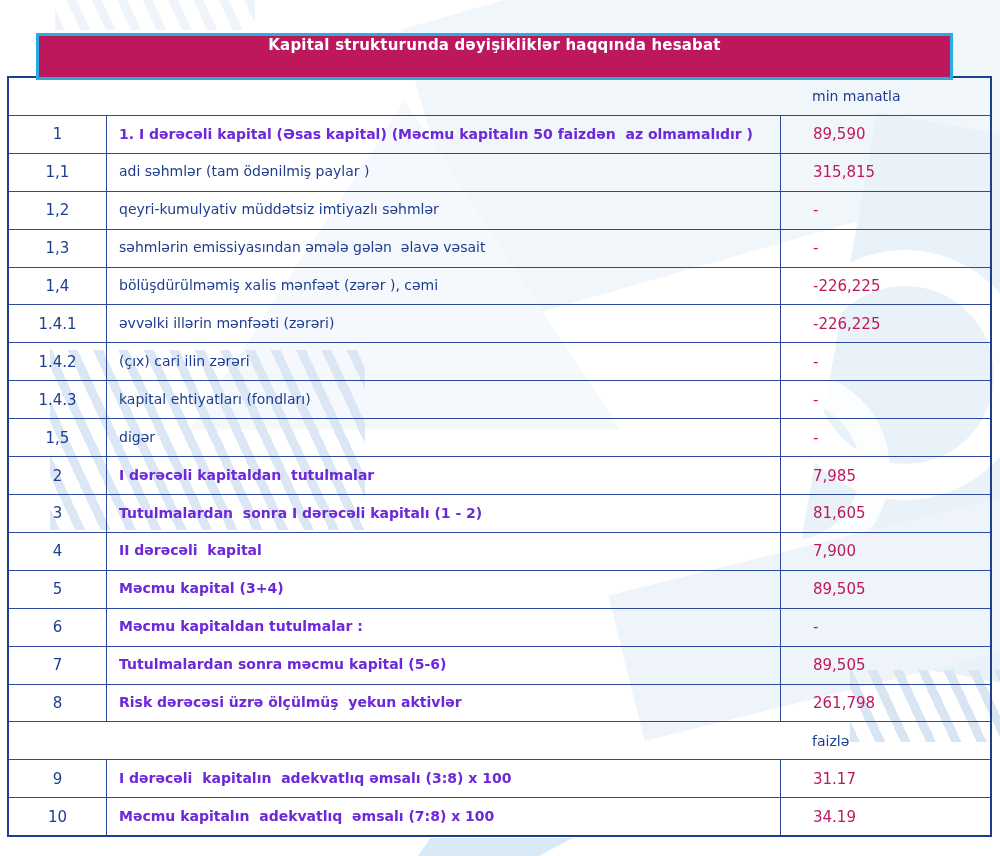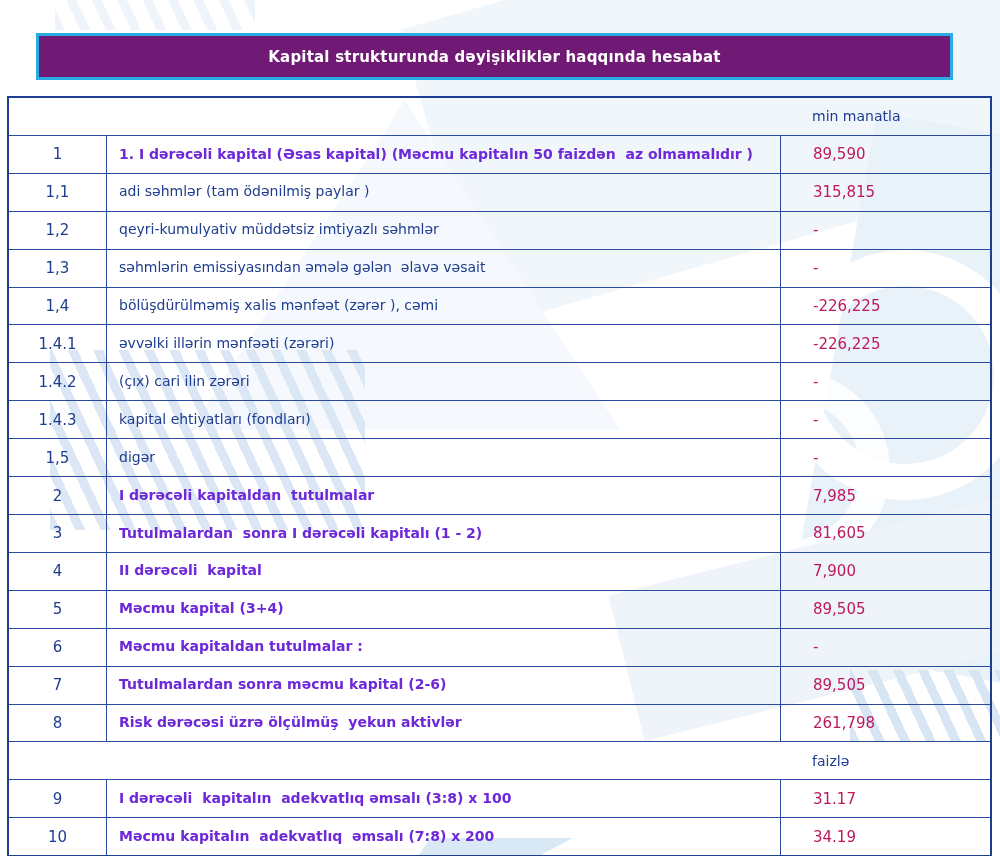--- a/index.html
+++ b/index.html
@@ -23,28 +23,28 @@
   .wm-stripes-b  { left:850px; top:670px; width:155px; height:72px;
                    background:repeating-linear-gradient(65deg,#d8e6f4 0 9px,rgba(255,255,255,0) 9px 23px); }
   .wm-stripes-c  { left:55px; top:0; width:200px; height:30px; opacity:.6;
                    background:repeating-linear-gradient(65deg,#e3edf7 0 9px,rgba(255,255,255,0) 9px 23px); }
   .wm-bottom-sliver { left:418px; top:838px; width:155px; height:18px; background:#d9e9f6;
                    clip-path:polygon(8% 0,100% 0,78% 100%,0 100%); }
 
   
   .banner {
     position:absolute; left:36px; top:33px; width:911px; height:41px; z-index:2;
-    background:#701a75; border:3px solid #2aabe3;
-    display:flex; align-items:center; justify-content:center;
+    background:#be185d; border:3px solid #2aabe3;
+    display:flex; justify-content:center;
   }
   .banner-title { color:#ffffff; font-weight:bold; font-size:15px; letter-spacing:.2px; }
 
   
   .report-table {
-    position:absolute; left:7px; top:96px; width:985px; height:761px; z-index:1;
+    position:absolute; left:7px; top:76px; width:985px; height:761px; z-index:1;
     border:2px solid #1e3e92; box-sizing:border-box;
     display:flex; flex-direction:column; background:transparent;
   }
   .trow { flex:1; display:flex; border-top:1.5px solid #2b4a9d; min-height:0; }
   .trow:first-child { border-top:none; }
 
   .cell { box-sizing:border-box; display:flex; align-items:center; min-width:0; }
   .cell.num   { width:97px; justify-content:center; font-size:15px; color:#1e3d8f; }
   .cell.label { width:674px; border-left:1.5px solid #2b4a9d; padding:2px 8px 2px 12px;
                 font-size:14px; color:#1e3d8f; white-space:pre-wrap; line-height:1.12; }
@@ -143,34 +143,34 @@
       <div class="cell label bold">Məcmu kapital (3+4)</div>
       <div class="cell value">89,505</div>
     </div>
     <div class="trow data-row">
       <div class="cell num">6</div>
       <div class="cell label bold">Məcmu kapitaldan tutulmalar :</div>
       <div class="cell value">-</div>
     </div>
     <div class="trow data-row">
       <div class="cell num">7</div>
-      <div class="cell label bold">Tutulmalardan sonra məcmu kapital (2-6)</div>
+      <div class="cell label bold">Tutulmalardan sonra məcmu kapital (5-6)</div>
       <div class="cell value">89,505</div>
     </div>
     <div class="trow data-row">
       <div class="cell num">8</div>
       <div class="cell label bold">Risk dərəcəsi üzrə ölçülmüş  yekun aktivlər</div>
       <div class="cell value">261,798</div>
     </div>
     <div class="trow unit-row">
       <span class="unit-label">faizlə</span>
     </div>
     <div class="trow data-row">
       <div class="cell num">9</div>
       <div class="cell label bold">I dərəcəli  kapitalın  adekvatlıq əmsalı (3:8) x 100</div>
       <div class="cell value">31.17</div>
     </div>
     <div class="trow data-row">
       <div class="cell num">10</div>
-      <div class="cell label bold">Məcmu kapitalın  adekvatlıq  əmsalı (7:8) x 200</div>
+      <div class="cell label bold">Məcmu kapitalın  adekvatlıq  əmsalı (7:8) x 100</div>
       <div class="cell value">34.19</div>
     </div>
   </div>
 
 </body></html>

